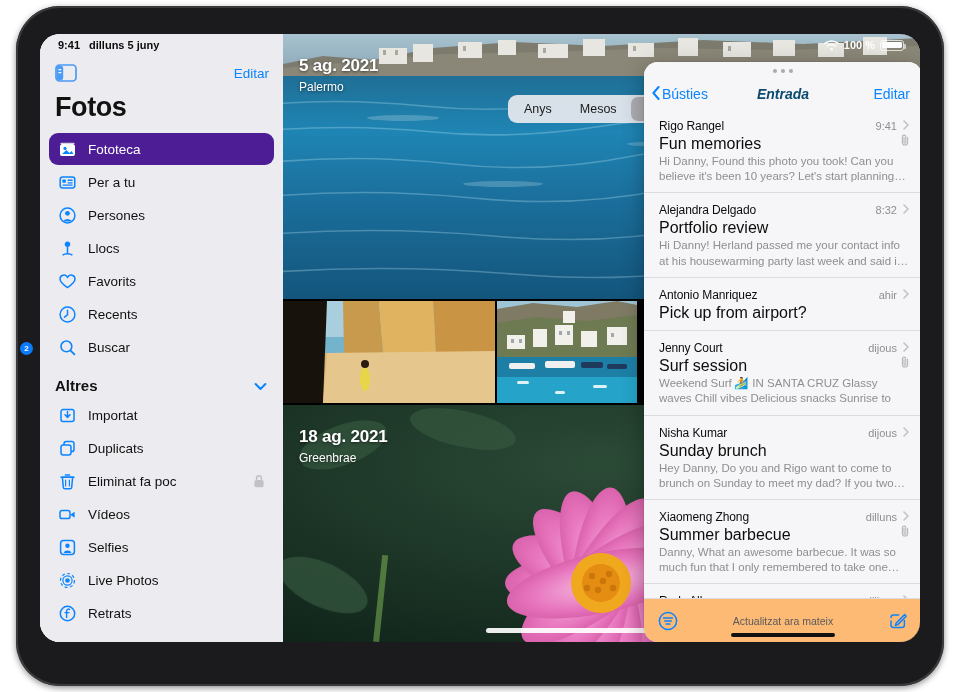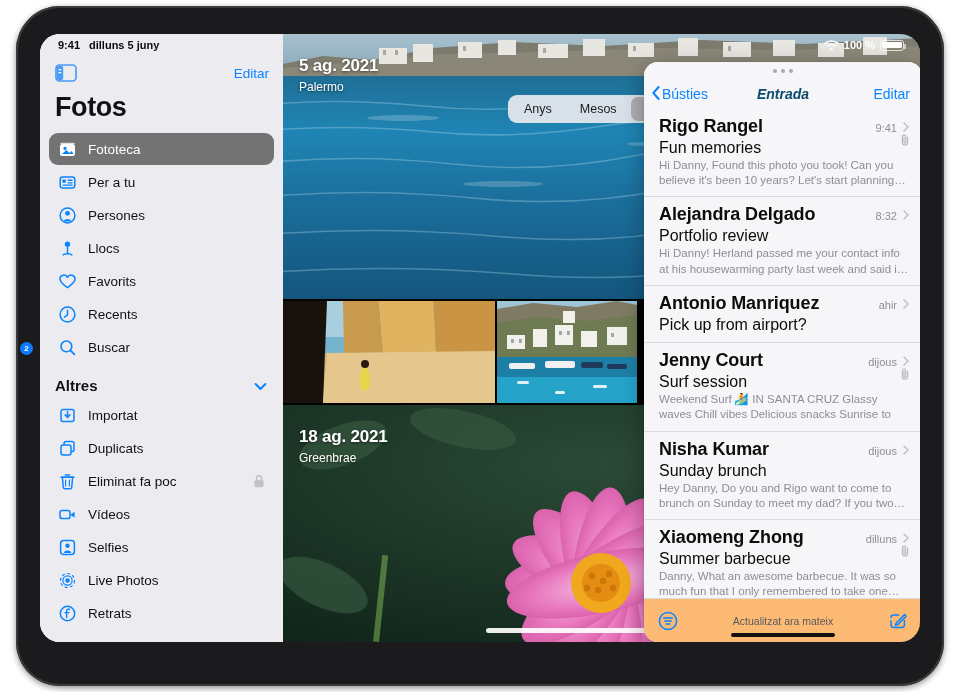--- a/index.html
+++ b/index.html
@@ -84,21 +84,21 @@
     font-size: 27px; font-weight: 700; color: #111;
     padding: 10px 0 10px 15px; letter-spacing: -.4px;
   }
   .sb-list { padding: 0 9px; }
   .sb-item {
     display: flex; align-items: center; gap: 11px;
     height: 32px; padding: 0 9px; border-radius: 9px;
     font-size: 13.5px; color: #111;
     margin-bottom: 1px;
   }
-  .sb-item.active { background: #737373; color: #fff; }
+  .sb-item.active { background: #4c1d95; color: #fff; }
   .sb-item .ic { width: 19px; height: 19px; flex: 0 0 19px; display:block; }
   .sb-item .lock { margin-left: auto; width: 12px; height: 14px; opacity: .45; }
   .sb-group {
     display: flex; align-items: center;
     padding: 13px 16px 5px 15px;
     font-size: 15px; font-weight: 700; color: #111;
   }
   .sb-group .chev { margin-left: auto; }
 
   
@@ -164,21 +164,21 @@
   }
   .m-edit { margin-left: auto; color: #0a84ff; font-size: 14px; z-index: 2; }
 
   #mail-list { flex: 1 1 auto; overflow: hidden; background: #f6f6f8; }
   .m-row {
     padding: 7px 13px 8px 15px;
     border-bottom: .6px solid #dcdce0;
     position: relative;
   }
   .m-row .l1 { display: flex; align-items: baseline; }
-  .m-sender { font-size: 18px; font-weight: 700; color: #0c0c0c; letter-spacing: -.1px; }
+  .m-sender { font-size: 12px; font-weight: 400; color: #0c0c0c; letter-spacing: -.1px; }
   .m-time { margin-left: auto; font-size: 11px; color: #8e8e93; }
   .m-chev { width: 6px; height: 10px; margin-left: 6px; flex: 0 0 6px; }
   .m-subj { font-size: 16px; color: #0c0c0c; margin-top: 2px; padding-right: 16px; }
   .m-prev {
     font-size: 11.5px; color: #8e8e93; margin-top: 1px; line-height: 1.32;
     max-height: 31px; overflow: hidden;
   }
   .m-clip {
     position: absolute; right: 12px; top: 23px;
     width: 9px; height: 12px; opacity: .45;

